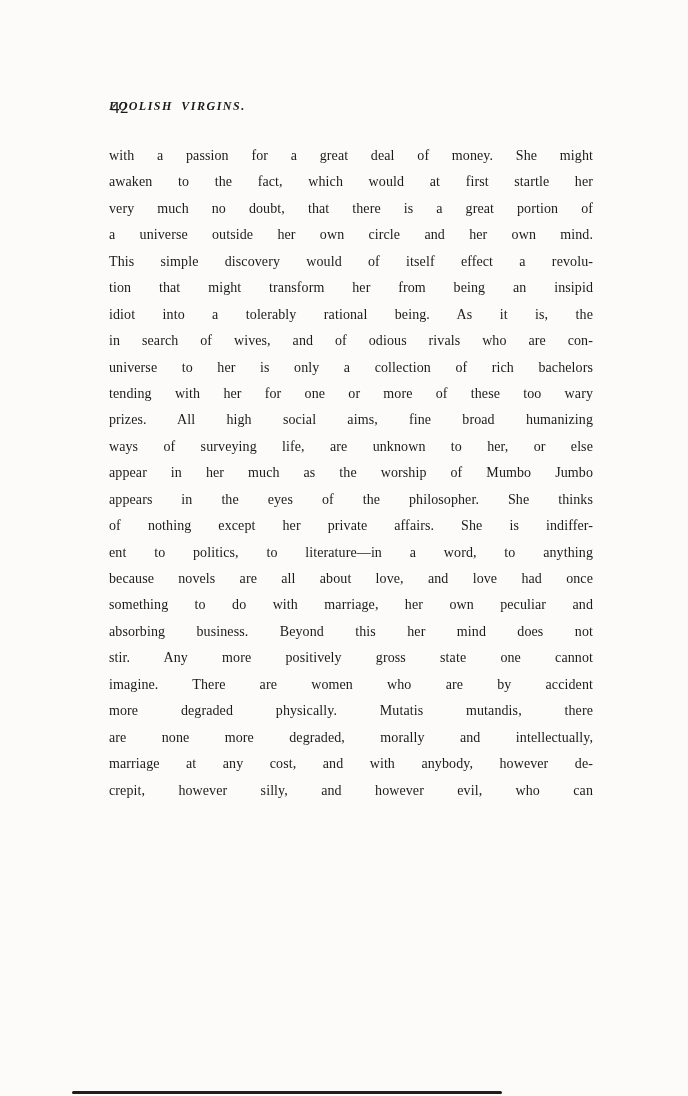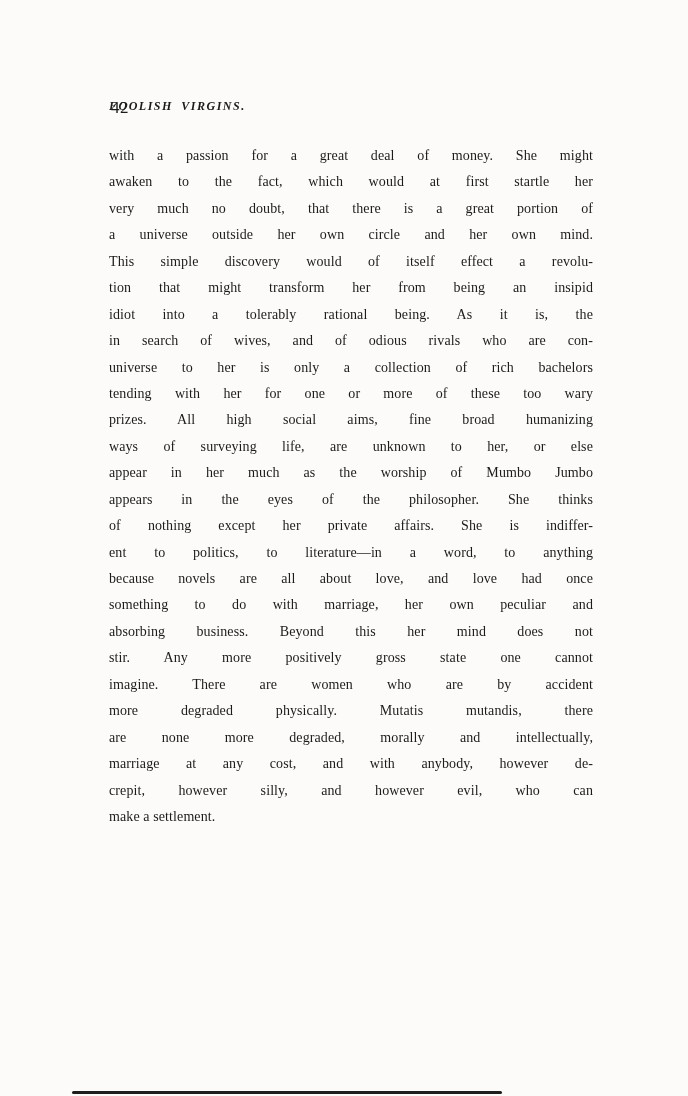--- a/index.html
+++ b/index.html
@@ -108,18 +108,17 @@
     <div class="line">ent to politics, to literature—in a word, to anything</div>
     <div class="line">because novels are all about love, and love had once</div>
     <div class="line">something to do with marriage, her own peculiar and</div>
     <div class="line">absorbing business.  Beyond this her mind does not</div>
     <div class="line">stir.  Any more positively gross state one cannot</div>
     <div class="line">imagine.  There are women who are by accident</div>
     <div class="line"><span>more degraded physically.</span> <span class="italic">Mutatis mutandis,</span> <span>there</span></div>
     <div class="line">are none more degraded, morally and intellectually,</div>
     <div class="line">marriage at any cost, and with anybody, however de-</div>
     <div class="line">crepit, however silly, and however evil, who can</div>
-    <div class="line last">make a settlement.</div>
   </div>
 
   <div class="scan-artifact"></div>
 
 </div>
 
 </body></html>

